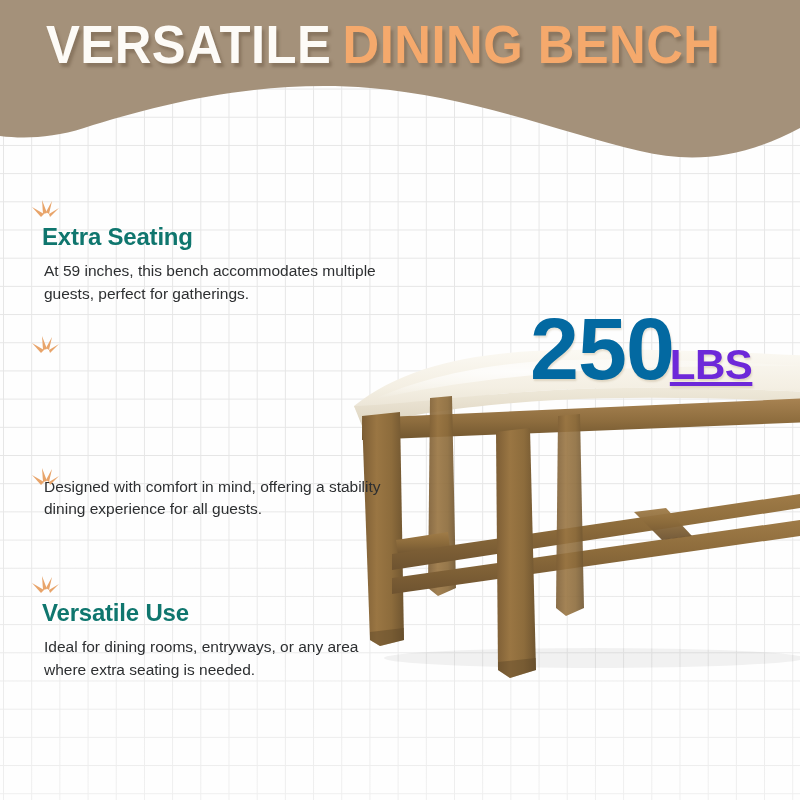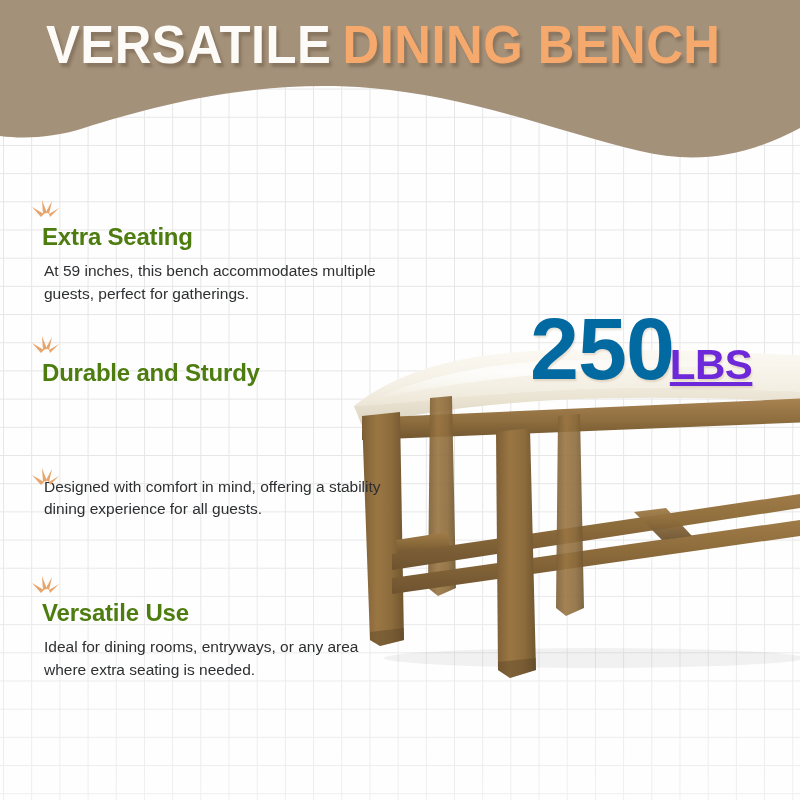--- a/index.html
+++ b/index.html
@@ -95,21 +95,21 @@
     top: 0px;
     width: 34px;
     height: 30px;
   }
   .feature-title {
     margin: 0;
     padding: 26px 0 0 14px;
     font-family: "Liberation Sans", sans-serif;
     font-size: 24px;
     font-weight: bold;
-    color: #4d7c0f;
+    color: #0f766e;
     letter-spacing: -0.2px;
     line-height: 1.1;
   }
   .feature-desc {
     margin: 0;
     padding: 10px 0 0 16px;
     font-family: "Liberation Sans", sans-serif;
     font-size: 15.5px;
     font-weight: normal;
     color: #2d2f31;
@@ -251,21 +251,20 @@
       <p class="feature-desc">At 59 inches, this bench accommodates multiple guests, perfect for gatherings.</p>
     </div>
 
     <div class="feature f2">
       <svg class="spark-icon" viewBox="0 0 34 30">
         <path d="M2,9 L14,16 L11,19 Z" fill="#e8a46a"></path>
         <path d="M12,2 L17,15 L13,16 Z" fill="#e8a46a"></path>
         <path d="M22,3 L19,16 L16,14 Z" fill="#e8a46a"></path>
         <path d="M29,10 L20,19 L19,16 Z" fill="#e8a46a"></path>
       </svg>
-      <h2 class="feature-title">Durable and Sturdy</h2>
     </div>
 
     <div class="feature f3">
       <svg class="spark-icon" viewBox="0 0 34 30">
         <path d="M2,9 L14,16 L11,19 Z" fill="#e8a46a"></path>
         <path d="M12,2 L17,15 L13,16 Z" fill="#e8a46a"></path>
         <path d="M22,3 L19,16 L16,14 Z" fill="#e8a46a"></path>
         <path d="M29,10 L20,19 L19,16 Z" fill="#e8a46a"></path>
       </svg>
       <p class="feature-desc">Designed with comfort in mind, offering a stability dining experience for all guests.</p>

